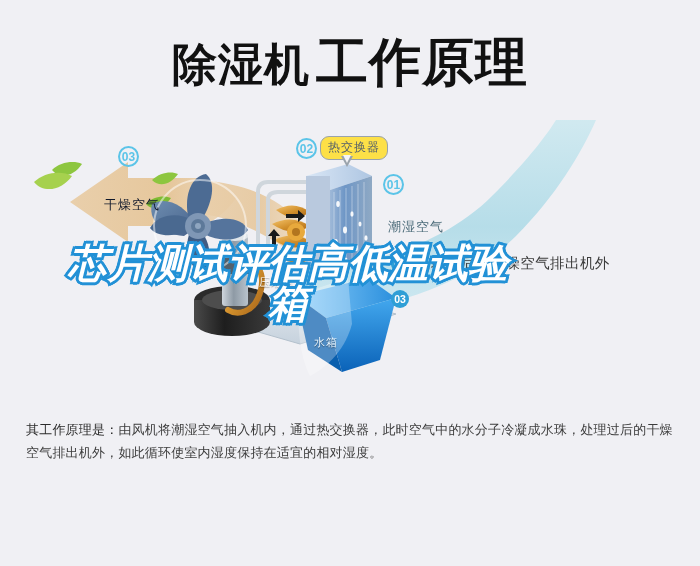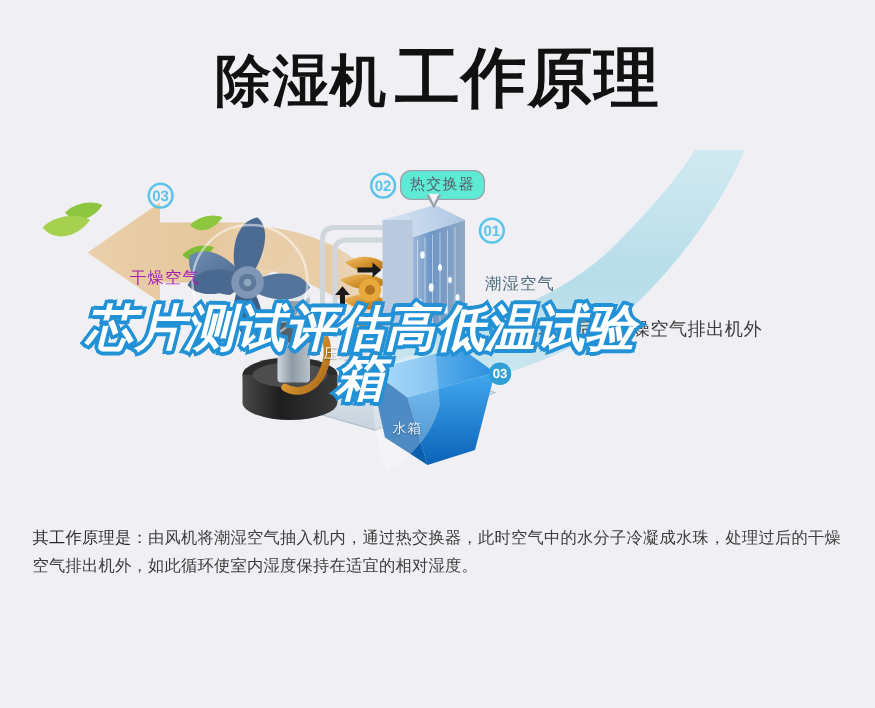--- a/index.html
+++ b/index.html
@@ -70,31 +70,31 @@
   .badge-02 { left: 296px; top: 20px; }
   .badge-01 { left: 383px; top: 56px; }
 
   .dg-text {
     position: absolute;
     font-size: 13px;
     color: #4a4a4a;
     white-space: nowrap;
     letter-spacing: 1px;
   }
-  .txt-dry   { left: 104px; top: 95px; color: #a21caf; }
+  .txt-dry   { left: 104px; top: 78px; color: #0f172a; }
   .txt-humid { left: 388px; top: 100px; color: #4a6a78; }
 
   .callout {
     position: absolute;
     left: 320px;
     top: 18px;
     padding: 2px 7px 3px 7px;
     border: 1.5px solid #9aa3ab;
     border-radius: 9px;
-    background: #5eead4;
+    background: #fde047;
     font-size: 12px;
     color: #55606a;
     white-space: nowrap;
     letter-spacing: 1px;
   }
   .callout-stem {
     position: absolute;
     left: 341px;
     top: 38px;
     width: 0; height: 0;

